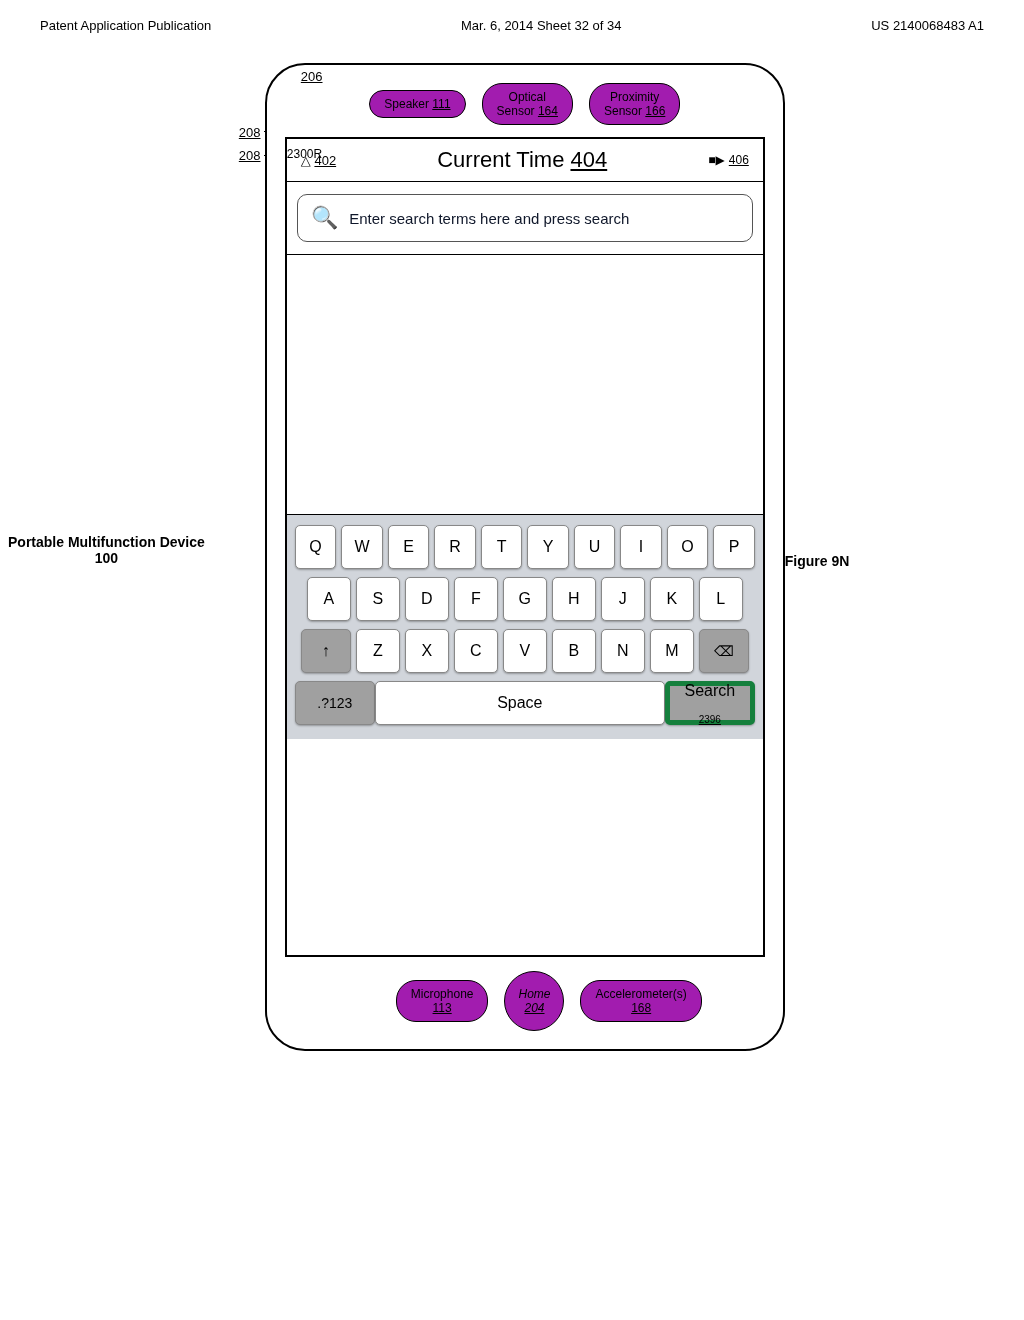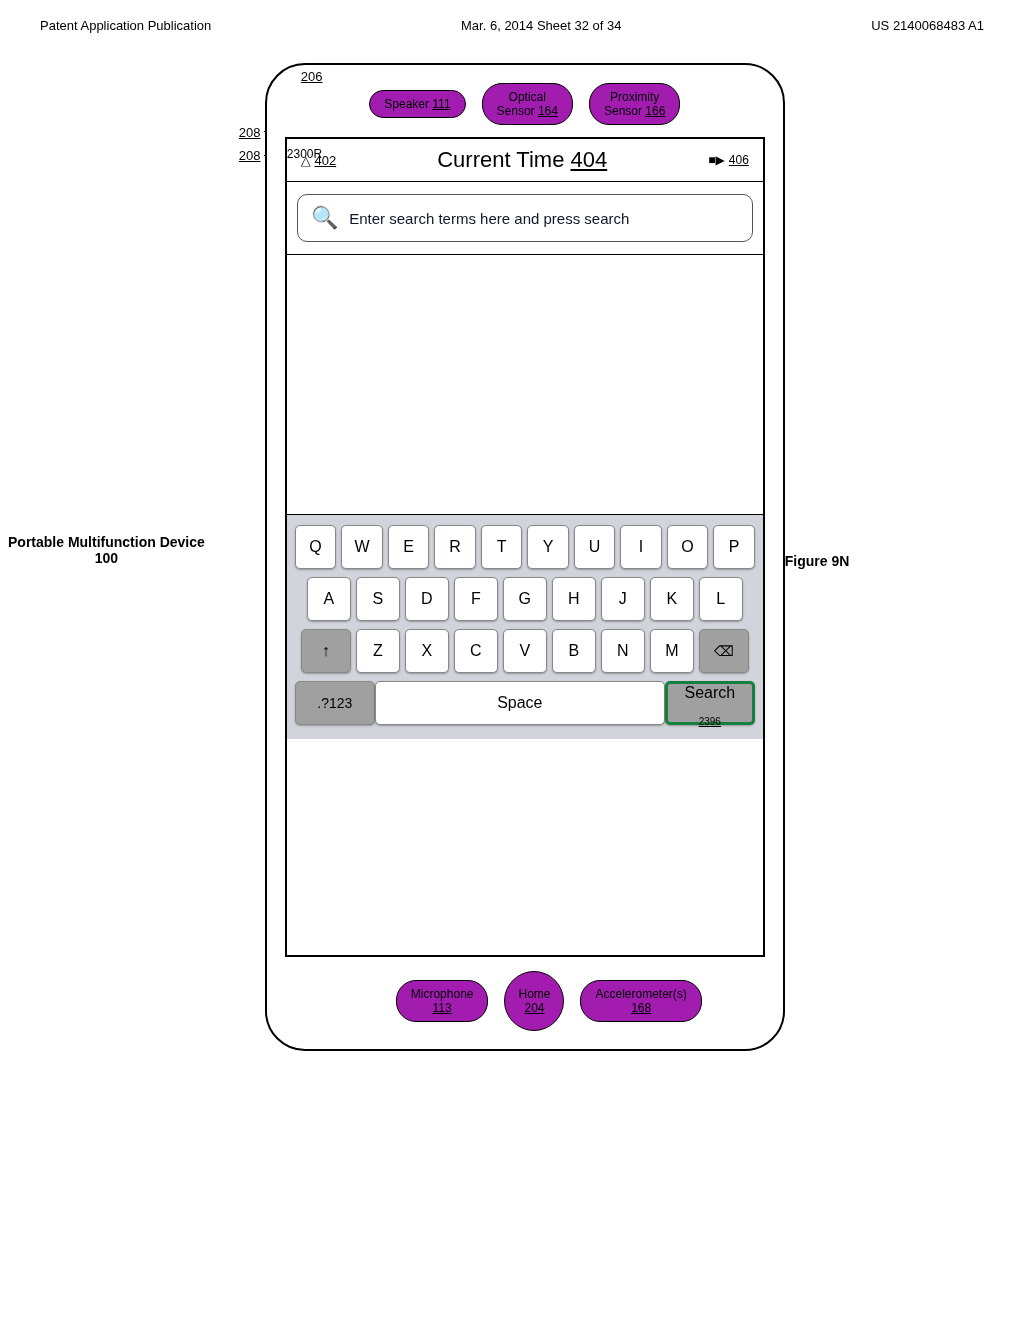--- a/index.html
+++ b/index.html
@@ -207,28 +207,28 @@
       display: flex;
       align-items: center;
       justify-content: center;
       font-size: 16px;
       cursor: pointer;
       box-shadow: 0 1px 2px rgba(0,0,0,0.3);
     }
 
     .key-search {
       background: #a0a0a0;
-      border: 3px solid #15803d;
+      border: 5px solid #15803d;
       border-radius: 5px;
       width: 90px;
       height: 44px;
       display: flex;
       flex-direction: column;
       align-items: center;
-      justify-content: flex-start;
+      justify-content: center;
       font-size: 16px;
       cursor: pointer;
       box-shadow: 0 1px 2px rgba(0,0,0,0.3);
     }
 
     .key-search .search-underline {
       font-size: 10px;
       text-decoration: underline;
       margin-top: 14px;
     }
@@ -395,21 +395,21 @@
           </div>
 
         </div>
 
       </div>
 
       <div class="device-bottom-hardware">
         <div class="hardware-btn" style="text-align:center;">
           Microphone<br><u>113</u>
         </div>
-        <div class="hardware-btn" style="text-align:center; border-radius:50%; width:60px; height:60px; display:flex; align-items:center; justify-content:center; flex-direction:column;">
+        <div class="hardware-btn" style="text-align:center; border-radius:50%; width:60px; height:60px; display:flex; align-items:center; justify-content:center; flex-direction:column;font-style:italic;">
           Home<br><u>204</u>
         </div>
         <div class="hardware-btn" style="text-align:center;">
           Accelerometer(s)<br><u>168</u>
         </div>
       </div>
 
     </div>
 
   </div>

